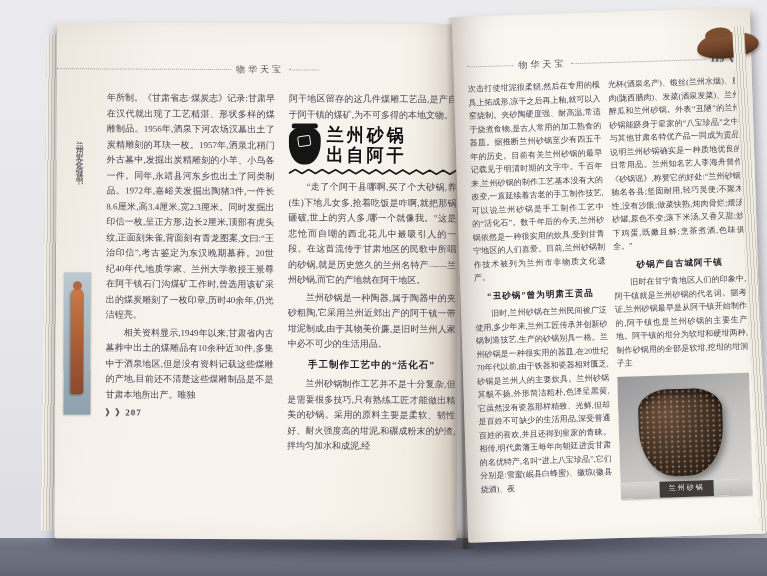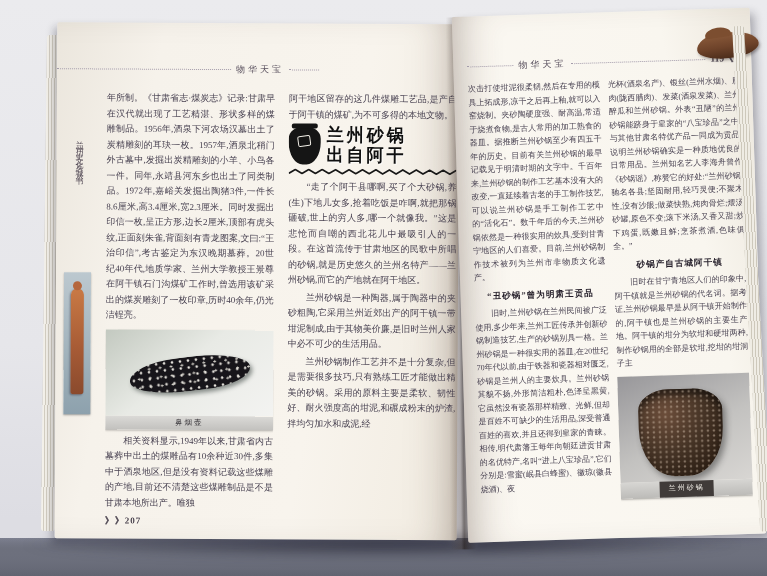--- a/index.html
+++ b/index.html
@@ -128,26 +128,20 @@
     </div>
 
     <div class="v-text series-vertical">兰州历史文化名城丛书</div>
 
     <div class="fig-photo">
       <div class="figurine-image"></div>
     </div>
 
     <div class="col left-col1">
       <p class="para">年所制。《甘肃省志·煤炭志》记录:甘肃早在汉代就出现了工艺精湛、形状多样的煤雕制品。1956年,酒泉下河农场汉墓出土了炭精雕刻的耳玦一枚。1957年,酒泉北稍门外古墓中,发掘出炭精雕刻的小羊、小鸟各一件。同年,永靖县河东乡也出土了同类制品。1972年,嘉峪关发掘出陶猪3件,一件长8.6厘米,高3.4厘米,宽2.3厘米。同时发掘出印信一枚,呈正方形,边长2厘米,顶部有虎头纹,正面刻朱雀,背面刻有青龙图案,文曰:“王治印信”,考古鉴定为东汉晚期墓葬。20世纪40年代,地质学家、兰州大学教授王景尊在阿干镇石门沟煤矿工作时,曾选用该矿采出的煤炭雕刻了一枚印章,历时40余年,仍光洁锃亮。</p>
-      <figure class="photo-frame">
-        <div class="photo-bw">
-          <div class="coal-object"></div>
-        </div>
-        <figcaption class="cap-bar">鼻烟壶</figcaption>
-      </figure>
       <p class="para indent">相关资料显示,1949年以来,甘肃省内古墓葬中出土的煤雕品有10余种近30件,多集中于酒泉地区,但是没有资料记载这些煤雕的产地,目前还不清楚这些煤雕制品是不是甘肃本地所出产。唯独</p>
       <div class="pagenum-left">》》207</div>
     </div>
 
     <div class="col left-col2">
       <p class="para">阿干地区留存的这几件煤雕工艺品,是产自于阿干镇的煤矿,为不可多得的本地文物。</p>
 
       <div class="stamp">
         <div class="stamp-row">
           <div class="pot-icon">
@@ -158,20 +152,21 @@
             <div class="stamp-line">出自阿干</div>
           </div>
         </div>
         <svg class="zigzag" viewBox="0 0 100 6" preserveAspectRatio="none">
           <polyline points="0,5 4,1 8,5 12,1 16,5 20,1 24,5 28,1 32,5 36,1 40,5 44,1 48,5 52,1 56,5 60,1 64,5 68,1 72,5 76,1 80,5 84,1 88,5 92,1 96,5 100,1" fill="none" stroke="#181818" stroke-width="1.4"></polyline>
         </svg>
       </div>
 
       <p class="para indent">“走了个阿干县哪啊,买了个大砂锅,养(生)下地儿女多,抢着吃饭是咋啊,就把那锅砸破,世上的穷人多,哪一个就像我。”这是悲怆而自嘲的西北花儿中最吸引人的一段。在这首流传于甘肃地区的民歌中所唱的砂锅,就是历史悠久的兰州名特产——兰州砂锅,而它的产地就在阿干地区。</p>
       <p class="para indent">兰州砂锅是一种陶器,属于陶器中的夹砂粗陶,它采用兰州近郊出产的阿干镇一带坩泥制成,由于其物美价廉,是旧时兰州人家中必不可少的生活用品。</p>
+      <h4 class="h-inline">手工制作工艺中的“活化石”</h4>
       <p class="para indent">兰州砂锅制作工艺并不是十分复杂,但是需要很多技巧,只有熟练工匠才能做出精美的砂锅。采用的原料主要是柔软、韧性好、耐火强度高的坩泥,和碾成粉末的炉渣,拌均匀加水和成泥,经</p>
     </div>
   </div>
 
   <div class="spine"></div>
 
   <div class="page page-right">
     <div class="pg-header" style="left:14px;right:8px;top:44px;">
       <span class="dotline w46"></span>
       <span>物华天宝</span>

